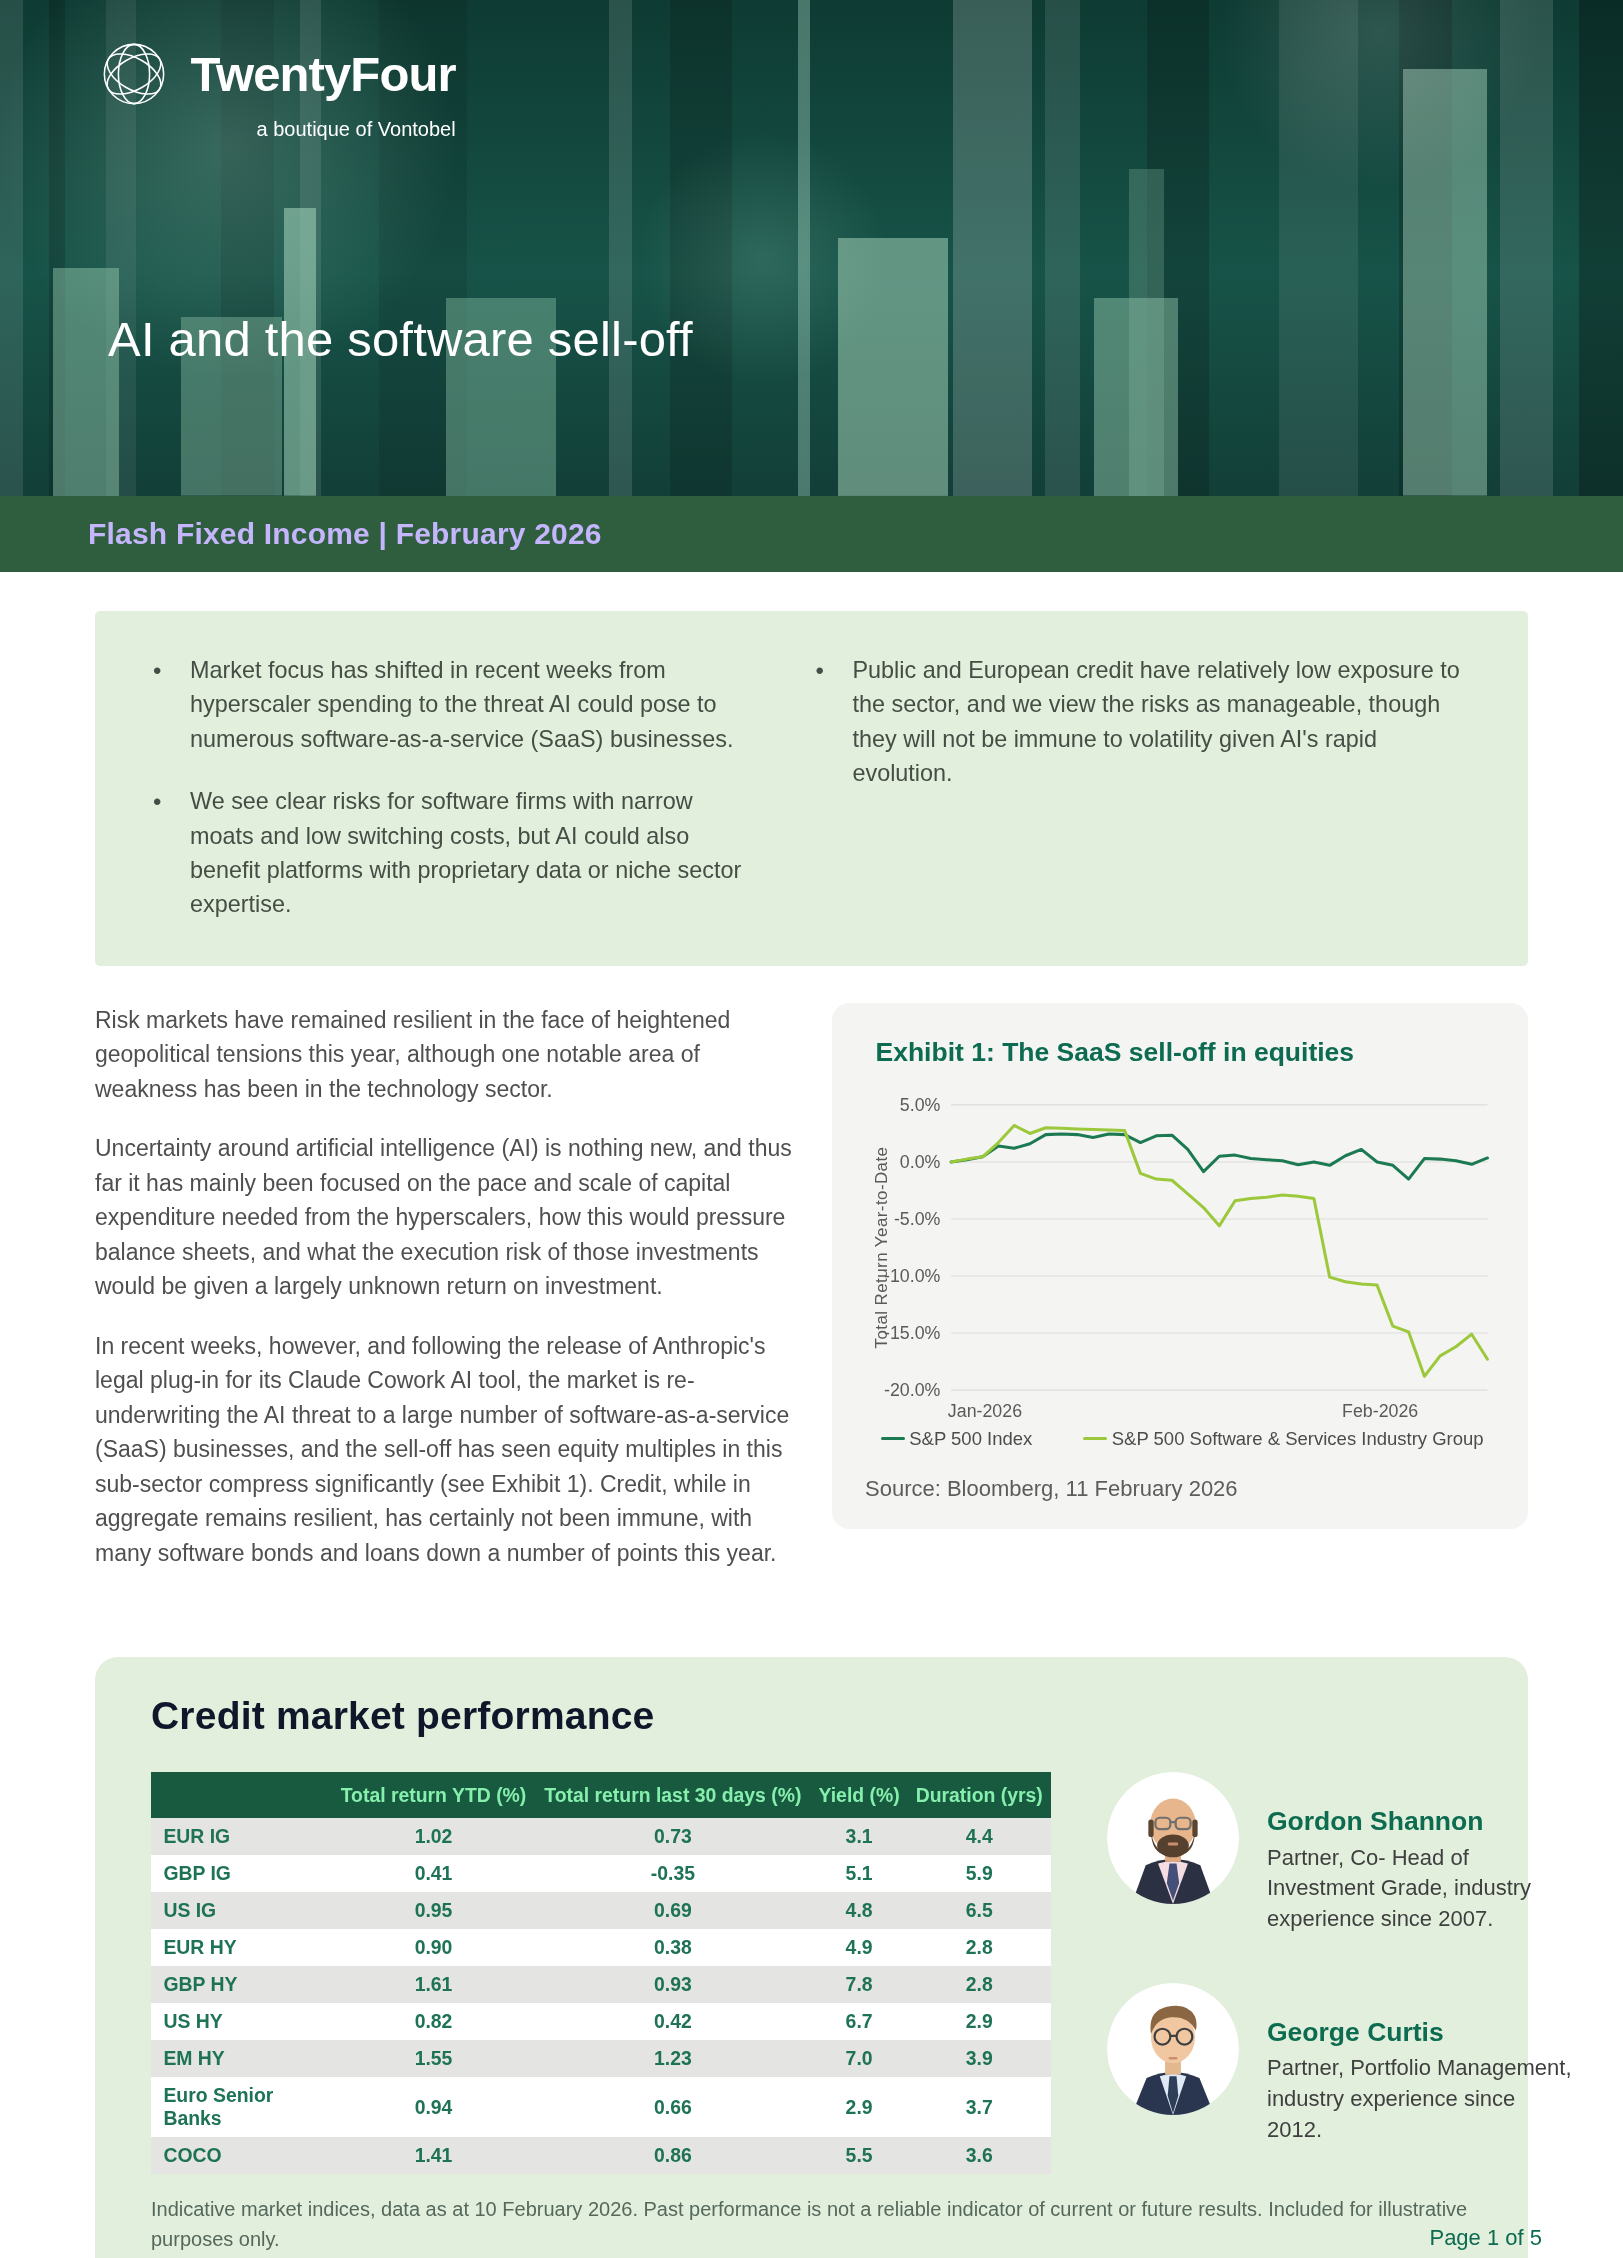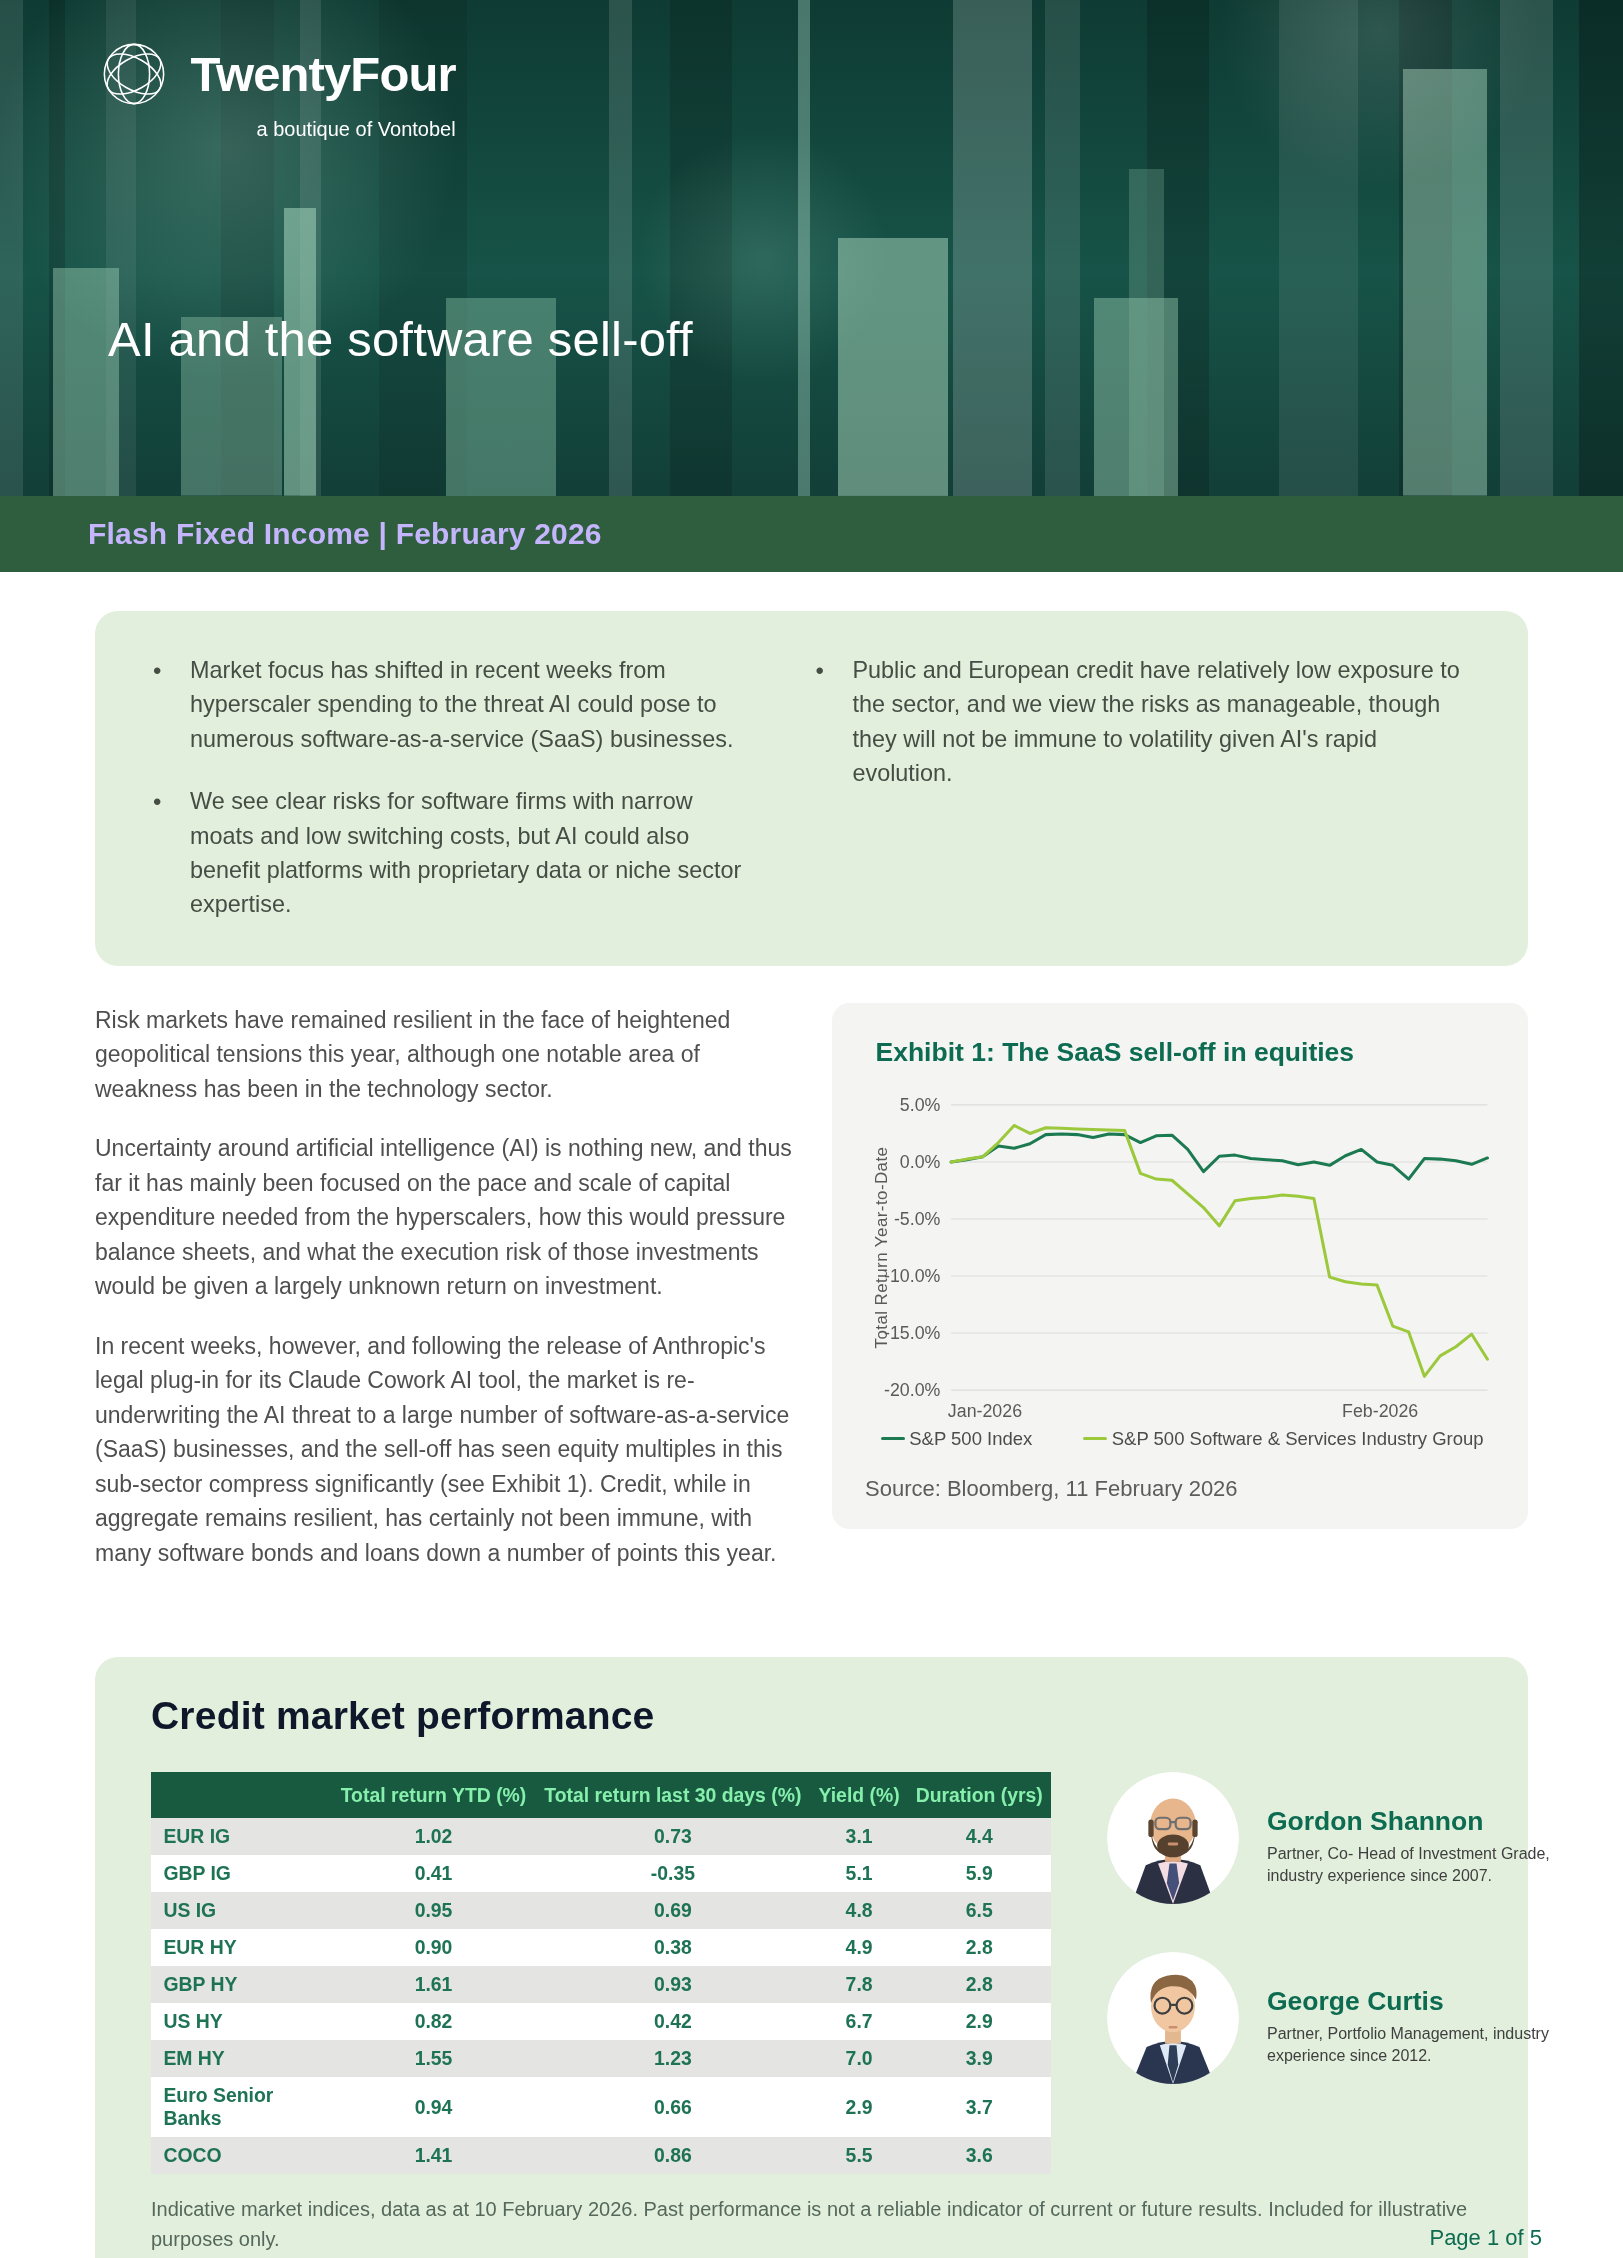--- a/index.html
+++ b/index.html
@@ -60,21 +60,21 @@
   .brand-name{ color:#ffffff; font-size:49px; font-weight:bold; letter-spacing:-0.9px; }
   .brand-tagline{ color:#ffffff; font-size:20px; text-align:right; margin-top:5.3px; }
   .hero-title{ position:absolute; left:108px; top:311px; color:#ffffff; font-size:49px; font-weight:400; letter-spacing:0.2px; }
 
   
   .banner{ width:100%; height:76px; background:#2f5e3e; display:flex; align-items:center; }
   .banner span{ color:#c4b5fd; font-size:30px; font-weight:bold; margin-left:88px; letter-spacing:0.2px; }
 
   
   .summary-card{
-    margin:39px 95px 0 95px; background:#e2efdc; border-radius:23px;
+    margin:39px 95px 0 95px; background:#e2efdc; border-radius:5px;
     padding:42px 56px 44px 51px;
     display:grid; grid-template-columns:0.98fr 1.06fr; column-gap:49px;
   }
   .bullets{ list-style:none; }
   .bullets li{
     position:relative; padding-left:44px; color:#454d45; font-size:23.4px; line-height:1.47;
   }
   .bullets li + li{ margin-top:28px; }
   .bullets li::before{ content:"•"; position:absolute; left:7px; top:0; color:#454d45; font-size:24px; }
 
@@ -110,21 +110,21 @@
   }
   .perf-table td.label{ text-align:left; padding-left:12.4px; }
   .perf-table tbody tr:nth-child(odd){ background:#e4e4e2; }
   .perf-table tbody tr:nth-child(even){ background:#ffffff; }
   .people{ display:flex; flex-direction:column; }
   .person{ display:flex; gap:28px; align-items:flex-start; }
   .person + .person{ margin-top:48px; }
   .avatar{ width:132px; height:132px; flex:none; }
   .ptext{ margin-top:34px; width:309px; }
   .pname{ color:#0c6b50; font-size:26.5px; font-weight:bold; }
-  .pbio{ color:#3f3f3f; font-size:16px; line-height:1.4; margin-top:5.3px; }
+  .pbio{ color:#3f3f3f; font-size:22px; line-height:1.4; margin-top:5.3px; }
   .footnote{ margin-top:19.4px; color:#55685c; font-size:20px; line-height:1.5; }
 
   .page-num{ position:absolute; right:81px; top:2225px; color:#0c6b50; font-size:22px; }
 </style>
 </head>
 <body>
 
 <div class="page">
 
   <header class="hero">

